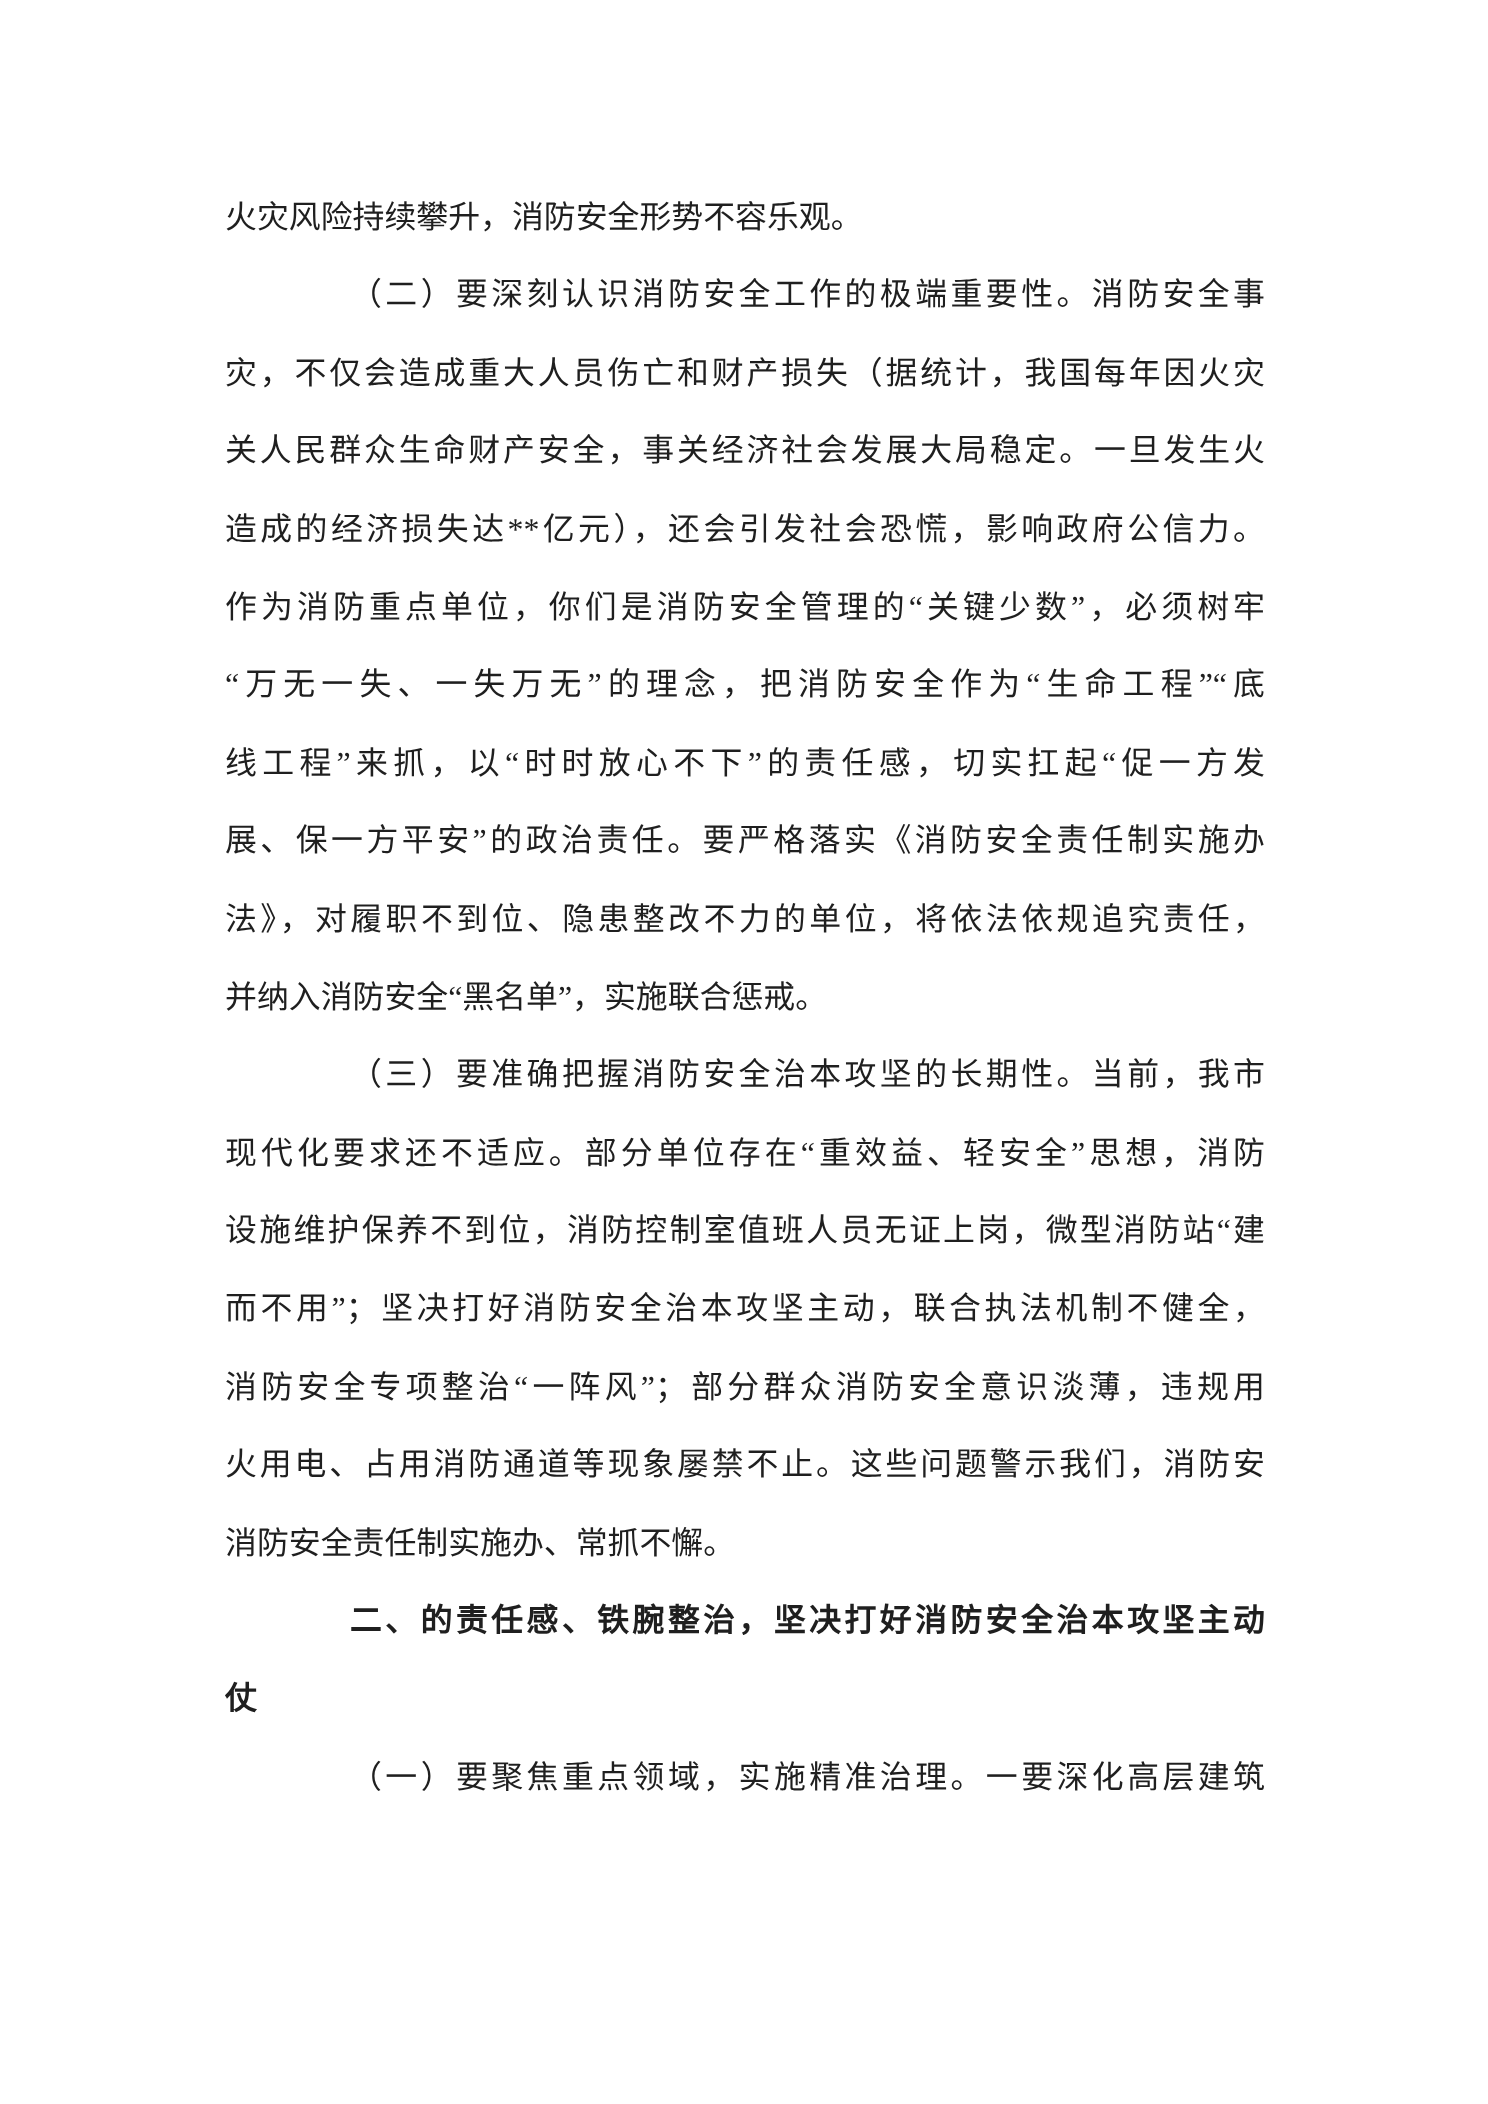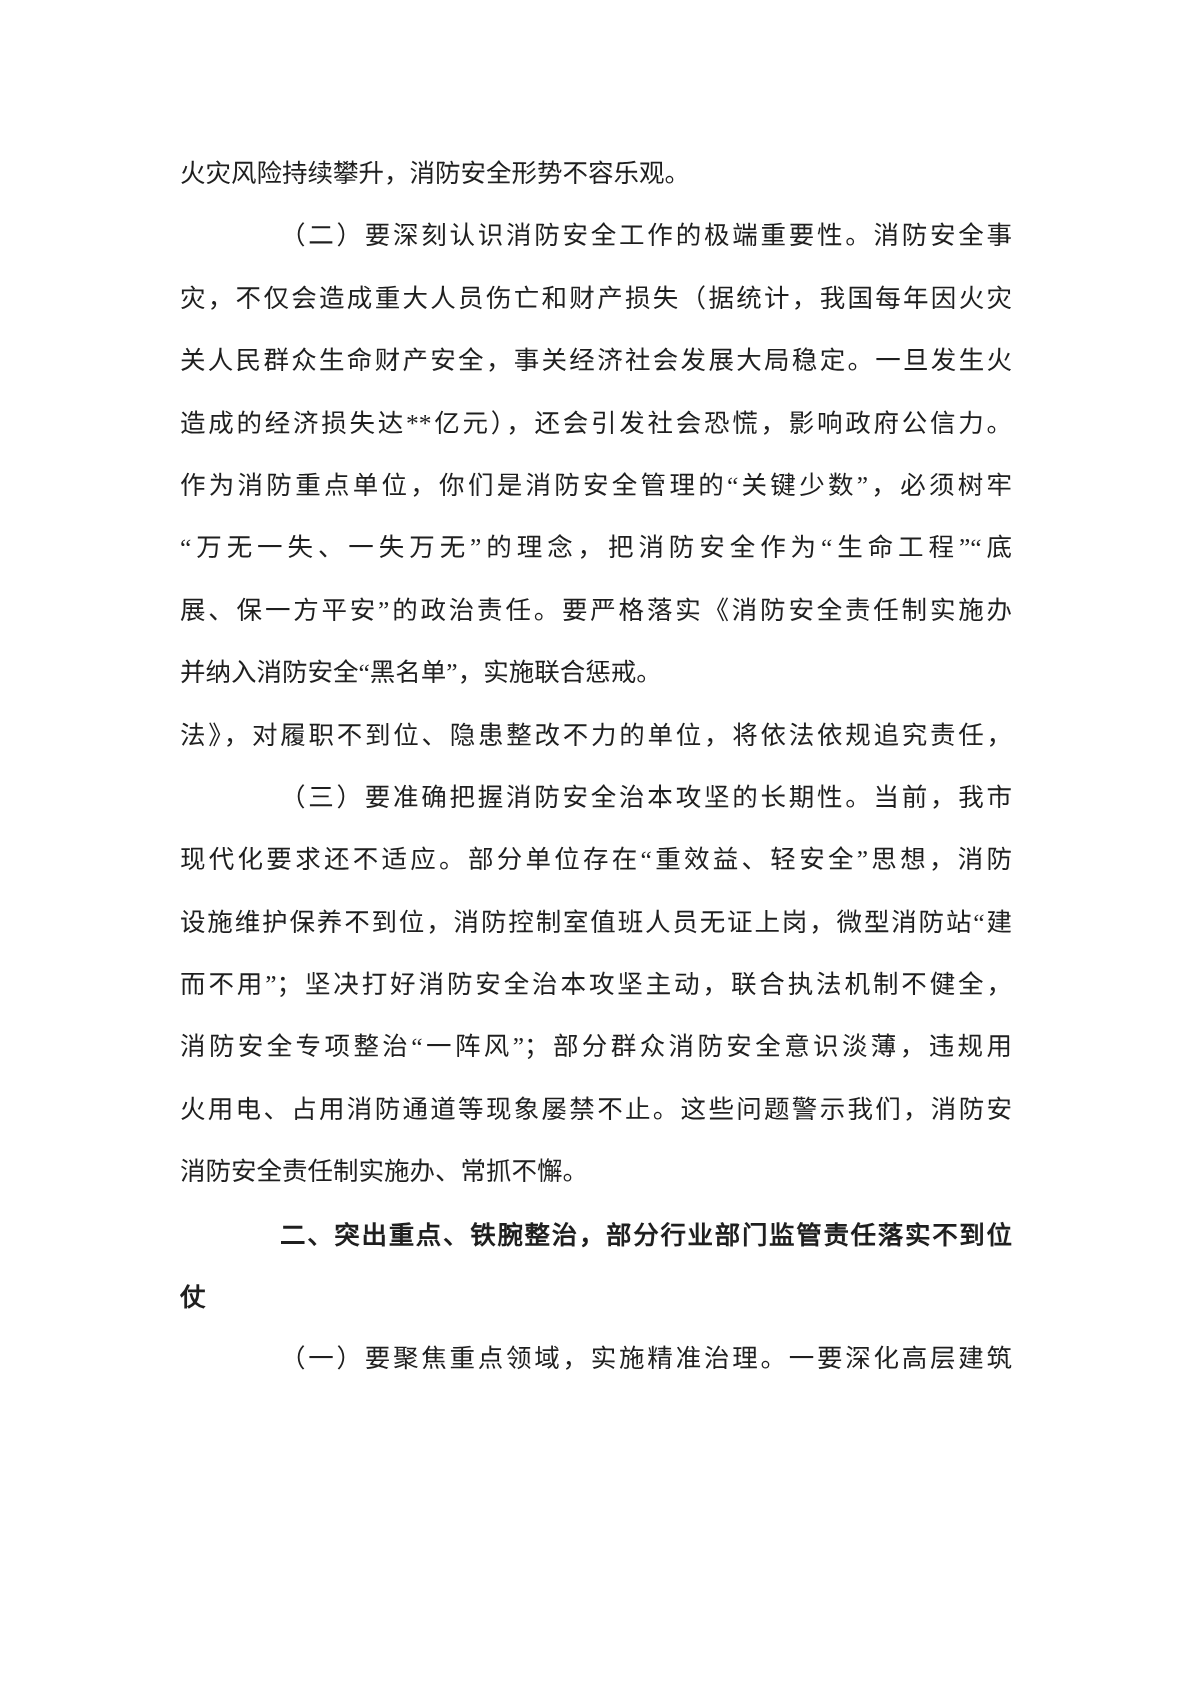--- a/index.html
+++ b/index.html
@@ -46,27 +46,28 @@
 
 <div class="page" style="background: rgb(255, 255, 255);">
   <div class="doc" style="color: rgb(31, 31, 31);">
       <p class="line">火灾风险持续攀升，消防安全形势不容乐观。</p>
       <p class="line just indent">（二）要深刻认识消防安全工作的极端重要性。消防安全事</p>
       <p class="line just">灾，不仅会造成重大人员伤亡和财产损失（据统计，我国每年因火灾</p>
       <p class="line just">关人民群众生命财产安全，事关经济社会发展大局稳定。一旦发生火</p>
       <p class="line just">造成的经济损失达**亿元），还会引发社会恐慌，影响政府公信力。</p>
       <p class="line just">作为消防重点单位，你们是消防安全管理的“关键少数”，必须树牢</p>
       <p class="line just">“万无一失、一失万无”的理念，把消防安全作为“生命工程”“底</p>
+      <p class="line just">线工程”来抓，以“时时放心不下”的责任感，切实扛起“促一方发</p>
       <p class="line just">展、保一方平安”的政治责任。要严格落实《消防安全责任制实施办</p>
+      <p class="line just">法》，对履职不到位、隐患整改不力的单位，将依法依规追究责任，</p>
       <p class="line">并纳入消防安全“黑名单”，实施联合惩戒。</p>
-      <p class="line just">法》，对履职不到位、隐患整改不力的单位，将依法依规追究责任，</p>
       <p class="line just indent">（三）要准确把握消防安全治本攻坚的长期性。当前，我市</p>
       <p class="line just">现代化要求还不适应。部分单位存在“重效益、轻安全”思想，消防</p>
       <p class="line just">设施维护保养不到位，消防控制室值班人员无证上岗，微型消防站“建</p>
       <p class="line just">而不用”；坚决打好消防安全治本攻坚主动，联合执法机制不健全，</p>
       <p class="line just">消防安全专项整治“一阵风”；部分群众消防安全意识淡薄，违规用</p>
       <p class="line just">火用电、占用消防通道等现象屡禁不止。这些问题警示我们，消防安</p>
       <p class="line">消防安全责任制实施办、常抓不懈。</p>
-      <p class="line just indent heading">二、突出重点、铁腕整治，部分行业部门监管责任落实不到位</p>
+      <p class="line just indent heading">二、的责任感、铁腕整治，坚决打好消防安全治本攻坚主动</p>
       <p class="line heading">仗</p>
       <p class="line just indent">（一）要聚焦重点领域，实施精准治理。一要深化高层建筑</p>
     </div>
 </div>
 
 </body></html>

